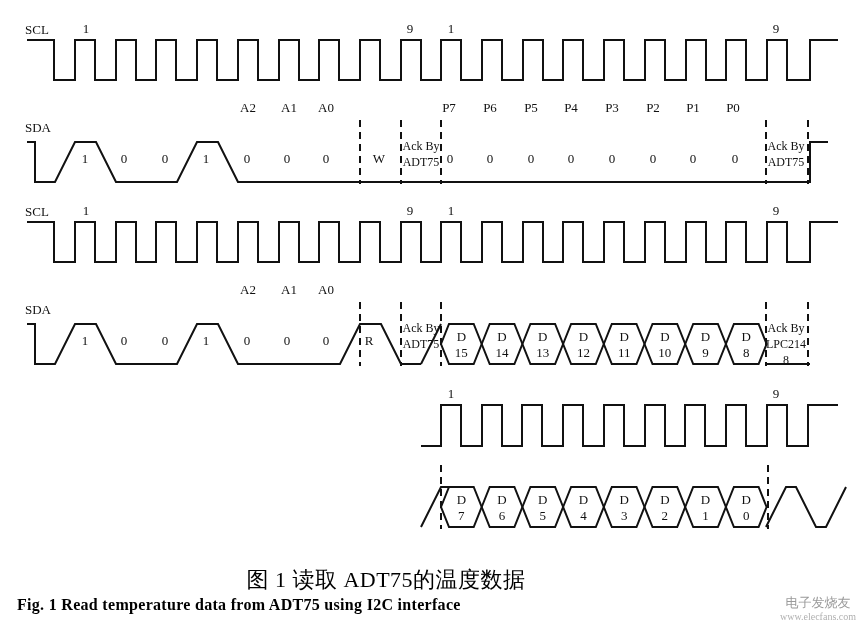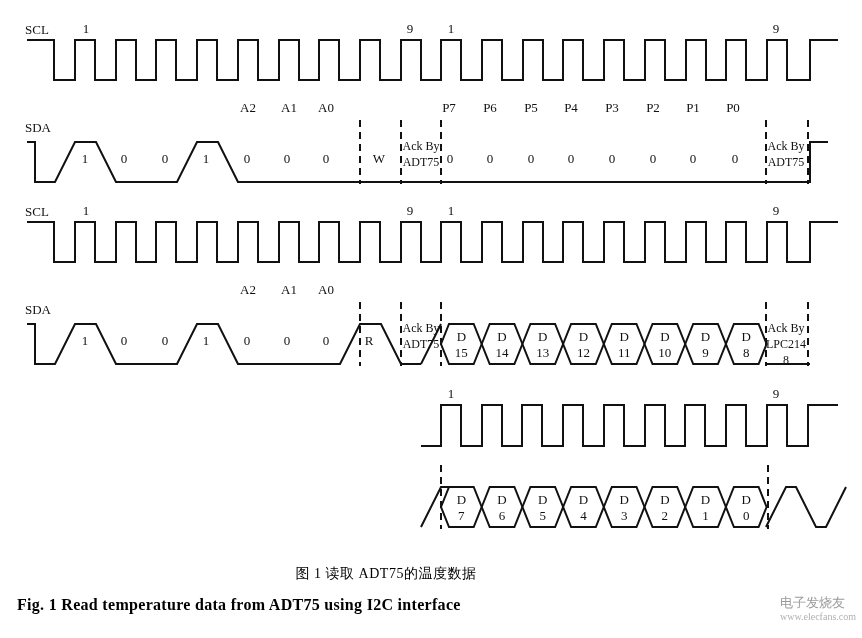--- a/index.html
+++ b/index.html
@@ -1,23 +1,23 @@
 <!DOCTYPE html>
 <html><head>
 <meta charset="utf-8">
 <style>
   html, body { margin: 0; padding: 0; background: #ffffff; }
   body { width: 862px; height: 638px; position: relative; overflow: hidden; font-family: "Liberation Serif", "DejaVu Serif", serif; color: #000; }
   #diagram { position: absolute; left: 0; top: 0; width: 862px; height: 560px; }
   #diagram text { font-family: "Liberation Serif", "DejaVu Serif", serif; fill: #111; }
   .wave { fill: none; stroke: #111; stroke-width: 2; stroke-linejoin: miter; }
   .dash { stroke: #111; stroke-width: 2; stroke-dasharray: 7 5; }
-  .caption-cn { position: absolute; left: 0; width: 772px; top: 565px; text-align: center; font-size: 14px; letter-spacing: 0.5px; }
+  .caption-cn { position: absolute; left: 0; width: 772px; top: 565px; text-align: center; font-size: 22px; letter-spacing: 0.5px; }
   .caption-en { position: absolute; left: 0; width: 862px; top: 596px; text-align: left; font-size: 16px; font-weight: bold; letter-spacing: 0.3px; padding-left: 17px; }
-  .watermark { position: absolute; right: 6px; top: 596px; font-size: 13px; color: #9a9a9a; text-align: left; line-height: 14px; }
+  .watermark { position: absolute; right: 6px; top: 596px; font-size: 13px; color: #9a9a9a; text-align: center; line-height: 14px; }
   .watermark small { display: block; font-size: 10px; color: #b0b0b0; }
 </style>
 </head>
 <body>
 
 <svg id="diagram" viewBox="0 0 862 560" xmlns="http://www.w3.org/2000/svg">
   <g id="g-sec1">
       <text x="25" y="34" font-size="13" text-anchor="start">SCL</text>
       <path d="M27,40 L54,40 L54,80 L75,80 L75,40 L95,40 L95,80 L116,80 L116,40 L136,40 L136,80 L156,80 L156,40 L176,40 L176,80 L197,80 L197,40 L217,40 L217,80 L238,80 L238,40 L258,40 L258,80 L279,80 L279,40 L299,40 L299,80 L319,80 L319,40 L339,40 L339,80 L360,80 L360,40 L380,40 L380,80 L401,80 L401,40 L421,40 L421,80 L441,80 L441,40 L461,40 L461,80 L482,80 L482,40 L502,40 L502,80 L523,80 L523,40 L543,40 L543,80 L563,80 L563,40 L583,40 L583,80 L604,80 L604,40 L624,40 L624,80 L645,80 L645,40 L665,40 L665,80 L686,80 L686,40 L706,40 L706,80 L726,80 L726,40 L746,40 L746,80 L767,80 L767,40 L787,40 L787,80 L810,80 L810,40 L838,40" class="wave"></path>
       <text x="86" y="33" font-size="13" text-anchor="middle">1</text>

